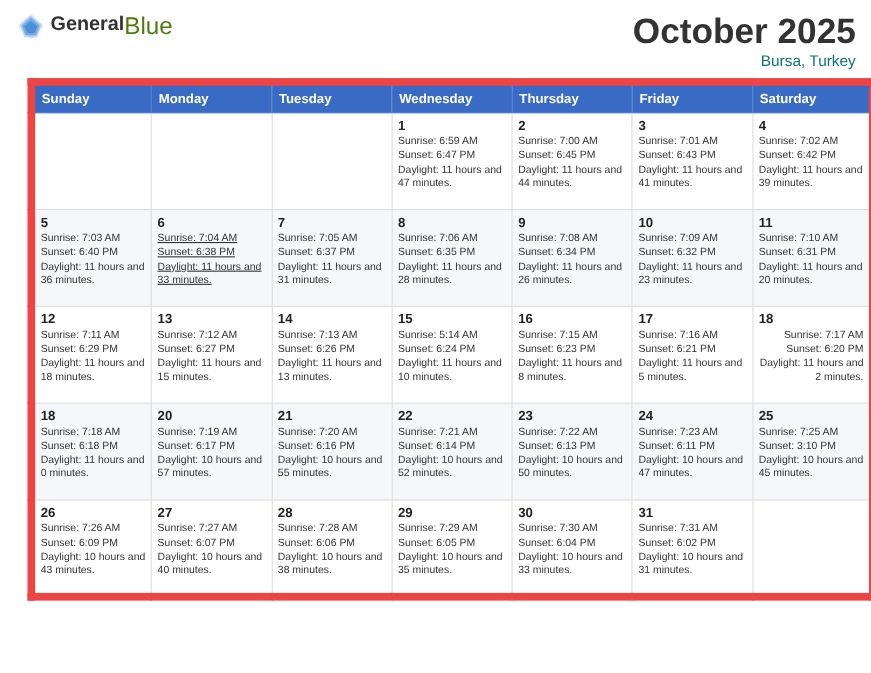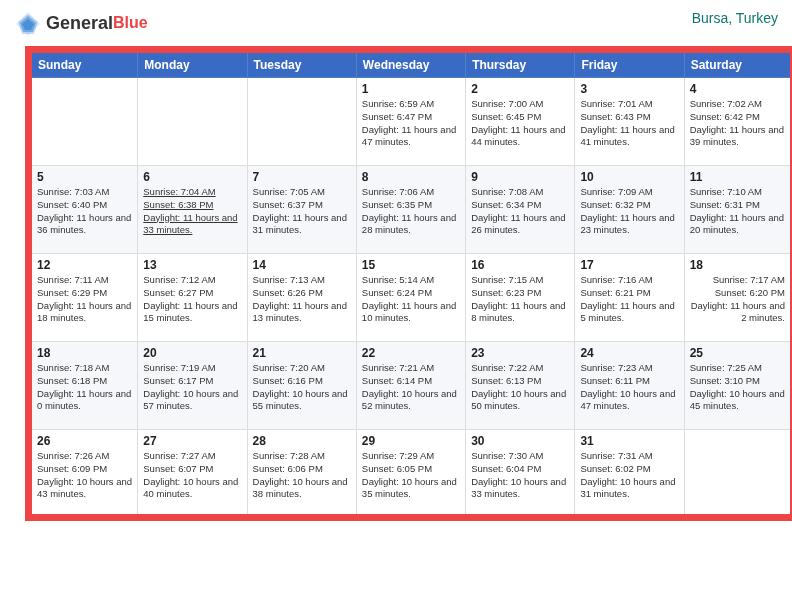--- a/index.html
+++ b/index.html
@@ -25,23 +25,23 @@
     .logo-text {
       display: flex;
       line-height: 1.1;
     }
     .logo-general {
       font-size: 18px;
       font-weight: bold;
       color: #333;
     }
     .logo-blue {
-      font-size: 16px;
-      font-weight: bold;
-      color: #ef4444;
+      font-size: 22px;
+      font-weight: normal;
+      color: #4d7c0f;
     }
     .logo-icon {
       width: 28px;
       height: 28px;
     }
     .title-block {
       text-align: right;
     }
     .month-title {
       font-size: 32px;
@@ -110,20 +110,21 @@
       <polygon points="14,4 24,12 20,24 8,24 4,12" fill="#4a90d9" opacity="0.3"></polygon>
       <polygon points="14,6 22,13 19,22 9,22 6,13" fill="#4a90d9" opacity="0.6"></polygon>
       <polygon points="14,9 20,14 17,20 11,20 8,14" fill="#4a90d9"></polygon>
     </svg>
     <div class="logo-text">
       <span class="logo-general">General</span>
       <span class="logo-blue">Blue</span>
     </div>
   </div>
   <div class="title-block">
+    <div class="month-title">October 2025</div>
     <div class="location">Bursa, Turkey</div>
   </div>
 </div>
 
 <table class="calendar">
   <thead>
     <tr>
 
     <th>Sunday</th>
         <th>Monday</th>

